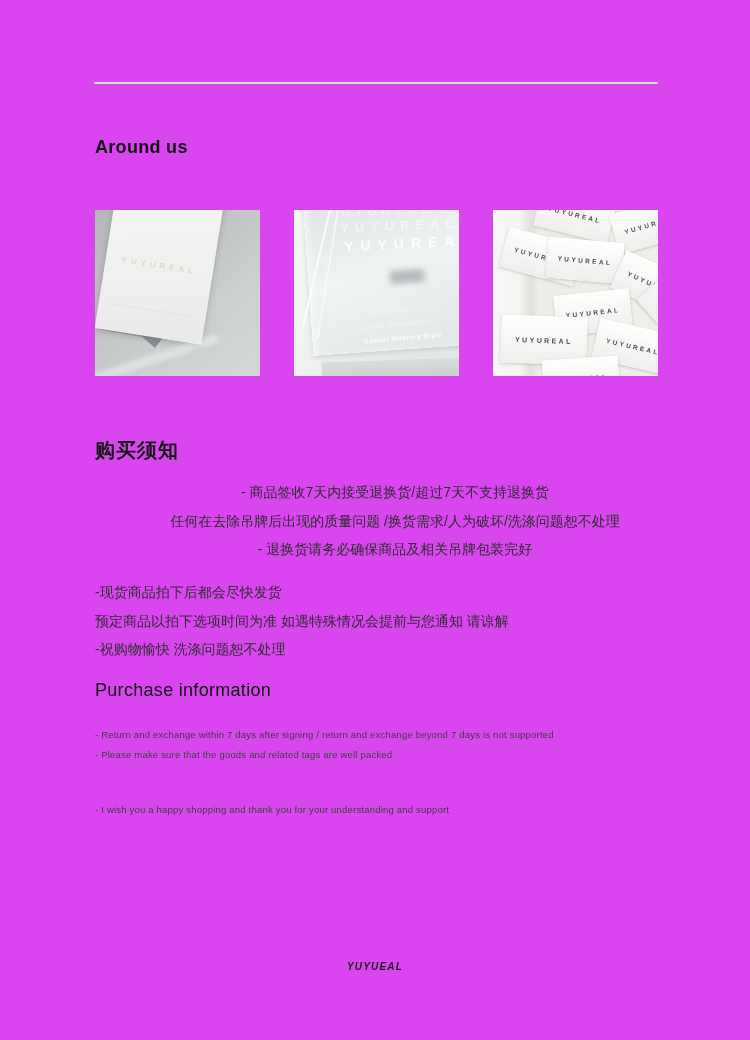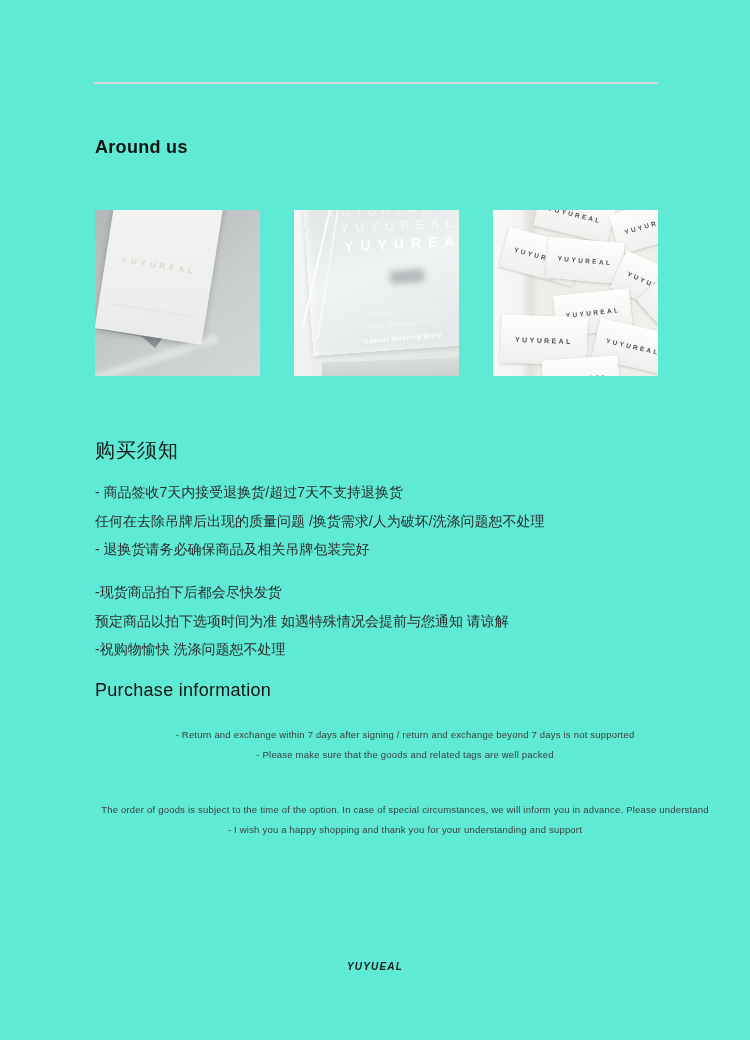--- a/index.html
+++ b/index.html
@@ -1,18 +1,18 @@
 <!DOCTYPE html>
 <html><head>
 <meta charset="utf-8">
 <style>
   * { margin:0; padding:0; box-sizing:border-box; }
   html,body { background:#ffffff; }
   body { font-family:"Liberation Sans","DejaVu Sans",sans-serif; }
-  .page { position:relative; width:750px; height:1040px; background:#5eead4; overflow:hidden; }
+  .page { position:relative; width:750px; height:1040px; background:#d946ef; overflow:hidden; }
 
   .divider { position:absolute; left:94px; top:82px; width:564px; height:2px; background:#d5d5d5; }
 
   .h-around { position:absolute; left:95px; top:137px; font-size:18px; font-weight:700;
               letter-spacing:.3px; color:#131313; }
 
   
   .img-row { position:absolute; left:95px; top:210px; width:563px; height:166px;
              display:flex; gap:34px; }
   .photo { position:relative; width:165px; height:166px; overflow:hidden; flex:0 0 165px; }
@@ -63,31 +63,31 @@
   .wlabel { position:absolute; left:var(--l); top:var(--t); width:76px; height:41px;
             transform:rotate(var(--r));
             background:linear-gradient(180deg,#fefefd 0%,#f0efed 100%);
             box-shadow:0 1px 3px rgba(90,88,84,.28);
             display:flex; align-items:center; justify-content:center;
             font-size:6.5px; font-weight:600; letter-spacing:2.4px; color:#4e4e4e;
             white-space:nowrap; overflow:hidden; }
   .wlabel.big { width:86px; height:48px; font-size:7px; }
 
   
-  .h-cn { position:absolute; left:95px; top:437px; font-size:20px; font-weight:400;
+  .h-cn { position:absolute; left:95px; top:437px; font-size:20px; font-weight:700;
           color:#161616; letter-spacing:1px; }
   .cn-block { position:absolute; left:95px; width:600px; font-size:14px; color:#2d2d2d; }
   .cn-block p { line-height:28.5px; }
-  .cn-b1 { top:478px; }
+  .cn-b1 { top:478px;text-align:center; }
   .cn-b2 { top:578px; }
 
   .h-en { position:absolute; left:95px; top:680px; font-size:18px; font-weight:400;
           letter-spacing:.3px; color:#131313; }
   .en-block { position:absolute; left:95px; width:620px; font-size:9.5px;
-              letter-spacing:.2px; color:#3d3d3d;text-align:center; }
+              letter-spacing:.2px; color:#3d3d3d; }
   .en-block p { line-height:20px; }
   .en-b1 { top:725px; }
   .en-b2 { top:800px; }
 
   .footer { position:absolute; left:0; top:961px; width:750px; text-align:center;
             font-size:10px; font-weight:700; font-style:italic; letter-spacing:1.2px;
             color:#1c1c1c; }
 </style>
 </head>
 <body>
@@ -174,19 +174,18 @@
   </div>
 
   <div class="h-en">Purchase information</div>
 
   <div class="en-block en-b1">
     <p>- Return and exchange within 7 days after signing / return and exchange beyond 7 days is not supported</p>
     <p>- Please make sure that the goods and related tags are well packed</p>
   </div>
 
   <div class="en-block en-b2">
-    <p>The order of goods is subject to the time of the option. In case of special circumstances, we will inform you in advance. Please understand</p>
     <p>- I wish you a happy shopping and thank you for your understanding and support</p>
   </div>
 
   <div class="footer">YUYUEAL</div>
 
 </div>
 
 </body></html>

